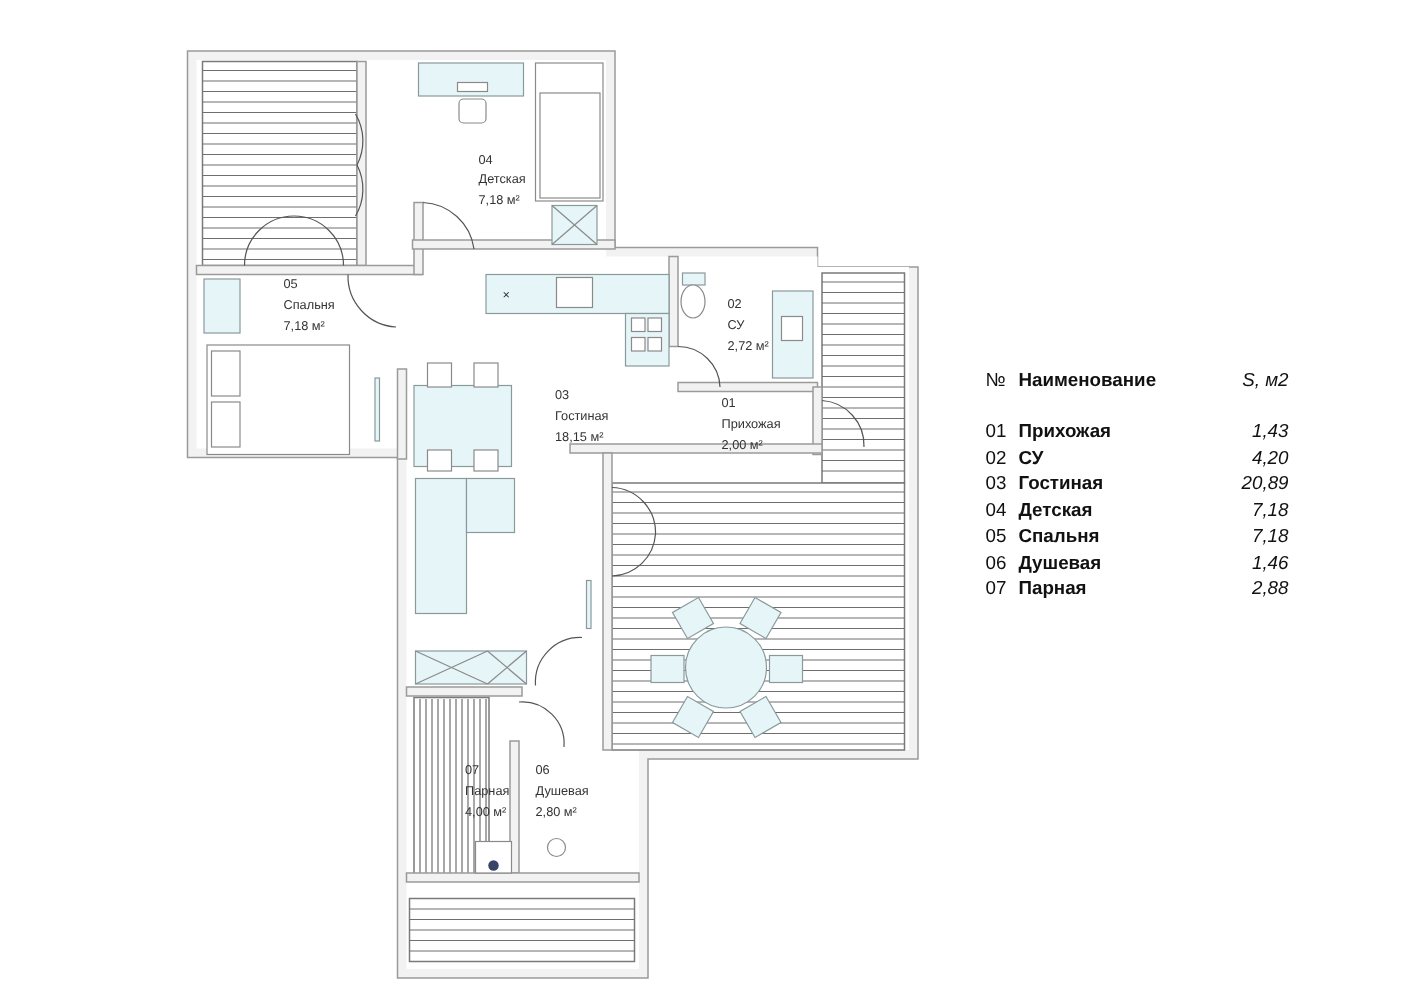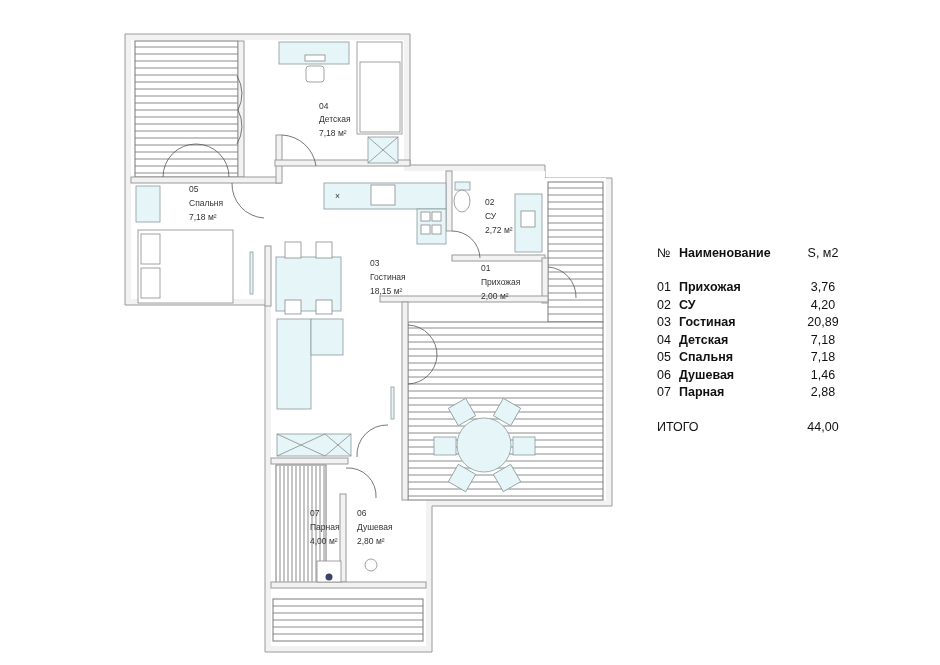--- a/index.html
+++ b/index.html
@@ -11,21 +11,21 @@
   .slat{stroke:#6e6e6e;stroke-width:0.8;}
   .furn{fill:#e6f5f7;stroke:#8a9a9c;stroke-width:0.8;}
   .furn-w{fill:#ffffff;stroke:#8a8a8a;stroke-width:0.8;}
   .door{fill:none;stroke:#555;stroke-width:0.8;}
   .thin{fill:none;stroke:#8a8a8a;stroke-width:0.8;}
   .room-label{font-family:"Liberation Sans",sans-serif;font-size:8.5px;fill:#333;}
   .legend{position:absolute;left:657px;top:244px;width:220px;font-size:12.5px;color:#111;}
   .legend .row{display:flex;height:17.5px;align-items:center;}
   .legend .num{width:22px;}
   .legend .name{width:108px;font-weight:bold;}
-  .legend .area{width:72px;text-align:center;}
+  .legend .area{width:72px;text-align:right;font-style:italic;}
   .legend .head{margin-bottom:17px;}
   .legend .total{margin-top:17px;}
   .legend .total .lbl{width:130px;}
 </style>
 </head>
 <body>
 
 <svg id="plan" viewBox="0 0 940 665" xmlns="http://www.w3.org/2000/svg">
 
   <g>
@@ -277,21 +277,21 @@
 
 <div class="legend">
   <div class="row head">
     <span class="num">№</span>
     <span class="name">Наименование</span>
     <span class="area">S, м2</span>
   </div>
   <div class="row">
       <span class="num">01</span>
       <span class="name">Прихожая</span>
-      <span class="area">3,76</span>
+      <span class="area">1,43</span>
     </div>
   <div class="row">
       <span class="num">02</span>
       <span class="name">СУ</span>
       <span class="area">4,20</span>
     </div>
   <div class="row">
       <span class="num">03</span>
       <span class="name">Гостиная</span>
       <span class="area">20,89</span>
@@ -309,17 +309,13 @@
   <div class="row">
       <span class="num">06</span>
       <span class="name">Душевая</span>
       <span class="area">1,46</span>
     </div>
   <div class="row">
       <span class="num">07</span>
       <span class="name">Парная</span>
       <span class="area">2,88</span>
     </div>
-  <div class="row total">
-    <span class="lbl">ИТОГО</span>
-    <span class="area">44,00</span>
-  </div>
 </div>
 
 </body></html>

